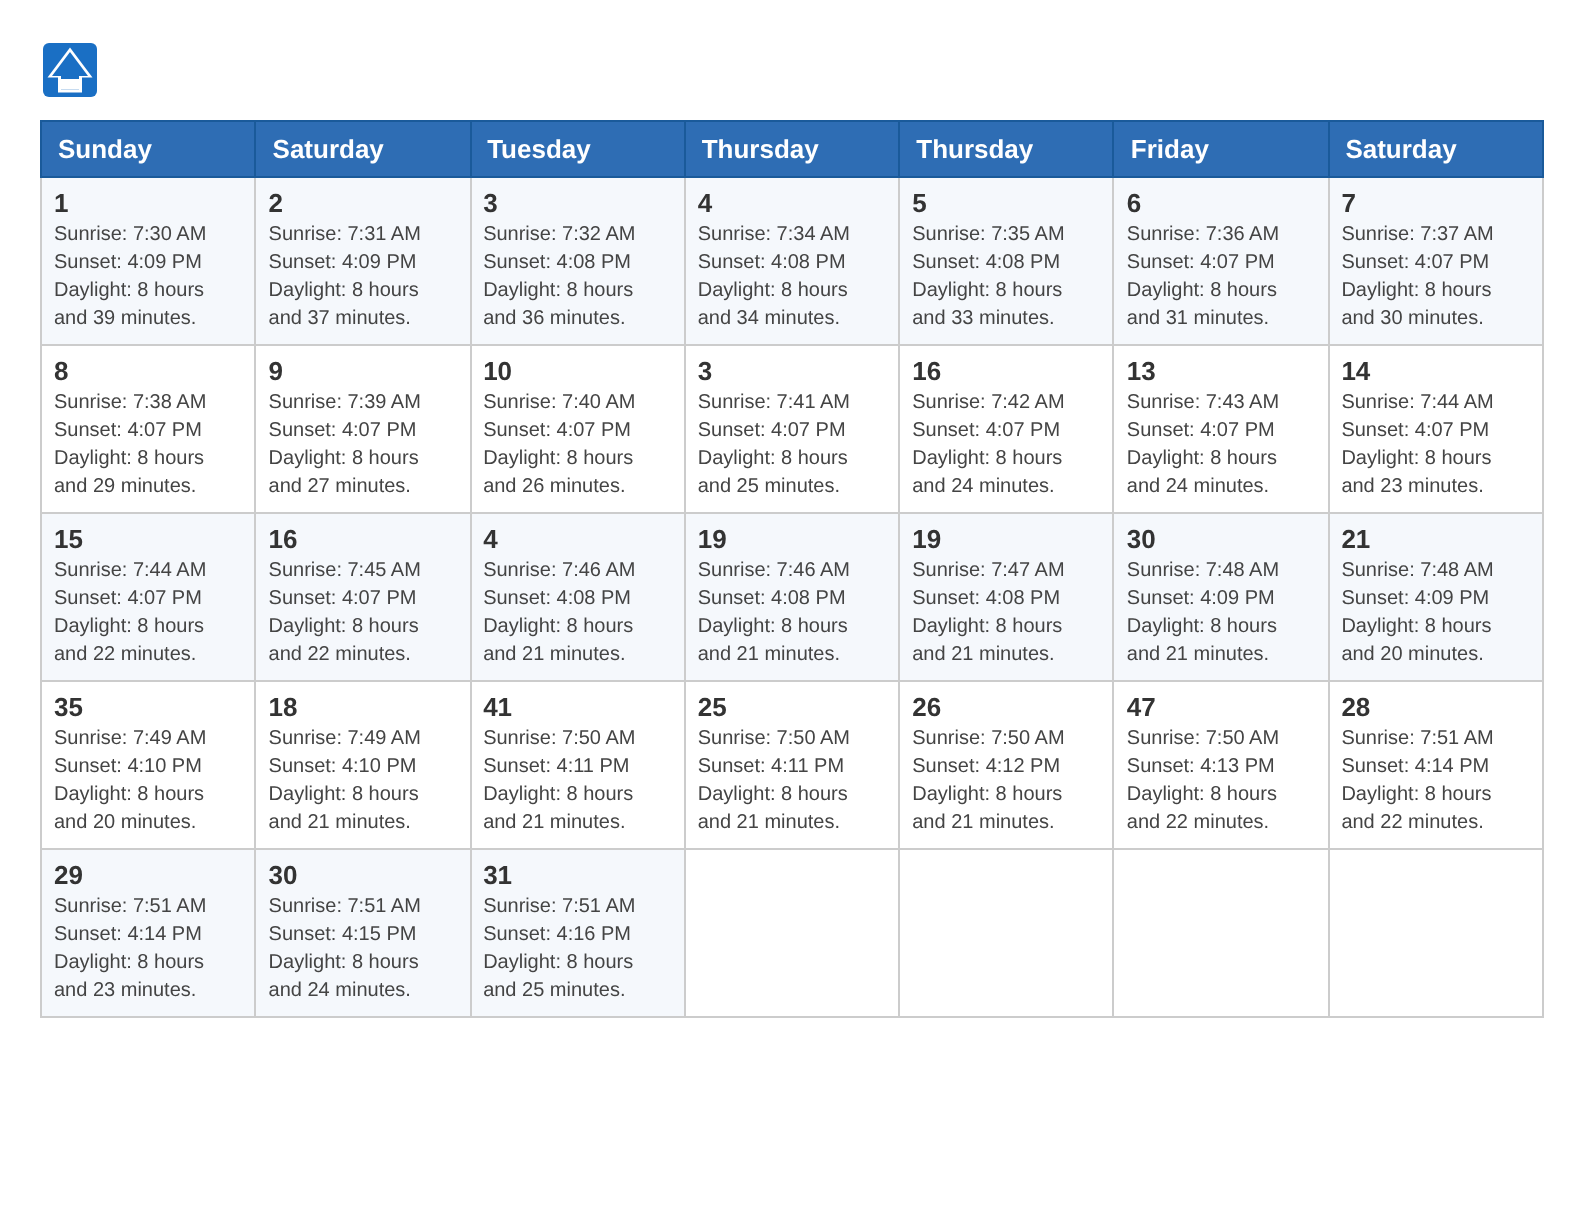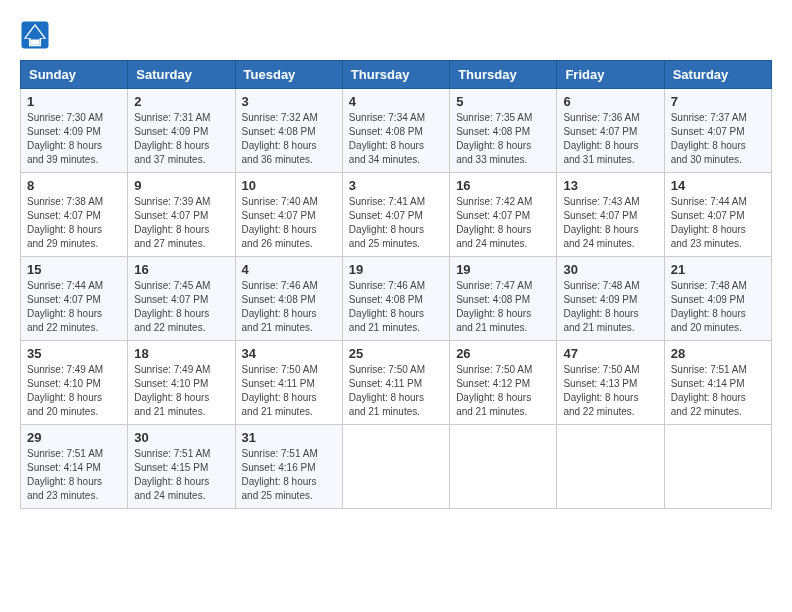--- a/index.html
+++ b/index.html
@@ -308,21 +308,21 @@
       </td>
         <td>
         <span class="day-number">18</span>
         <div class="day-info">
           Sunrise: 7:49 AM<br>
           Sunset: 4:10 PM<br>
           Daylight: 8 hours and 21 minutes.
         </div>
       </td>
         <td>
-        <span class="day-number">34</span>
+        <span class="day-number">41</span>
         <div class="day-info">
           Sunrise: 7:50 AM<br>
           Sunset: 4:11 PM<br>
           Daylight: 8 hours and 21 minutes.
         </div>
       </td>
         <td>
         <span class="day-number">25</span>
         <div class="day-info">
           Sunrise: 7:50 AM<br>

